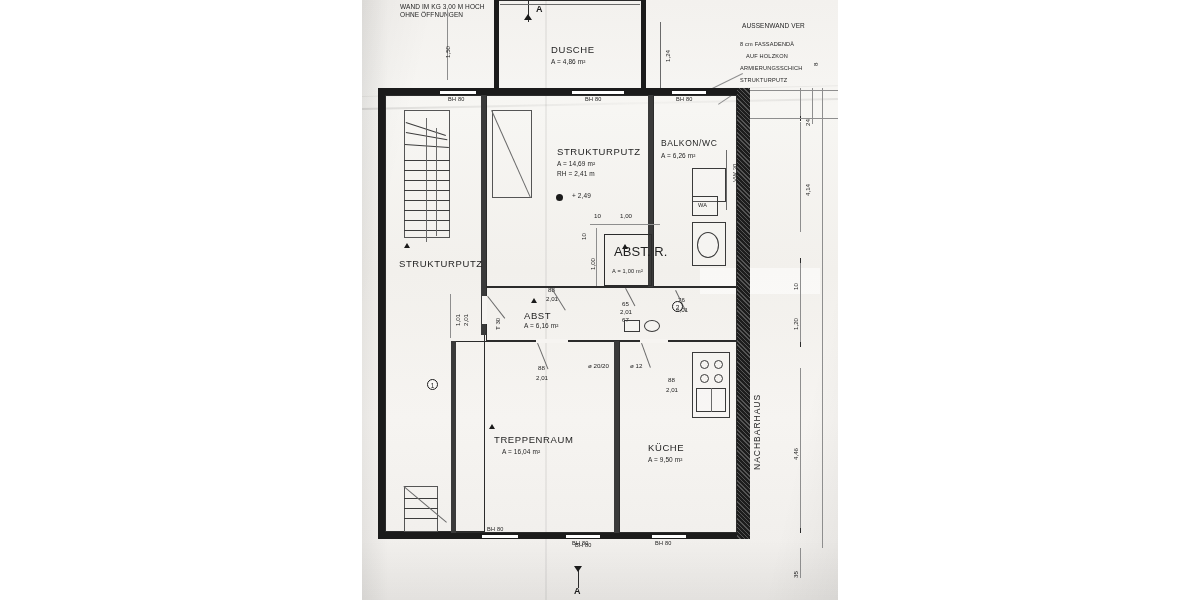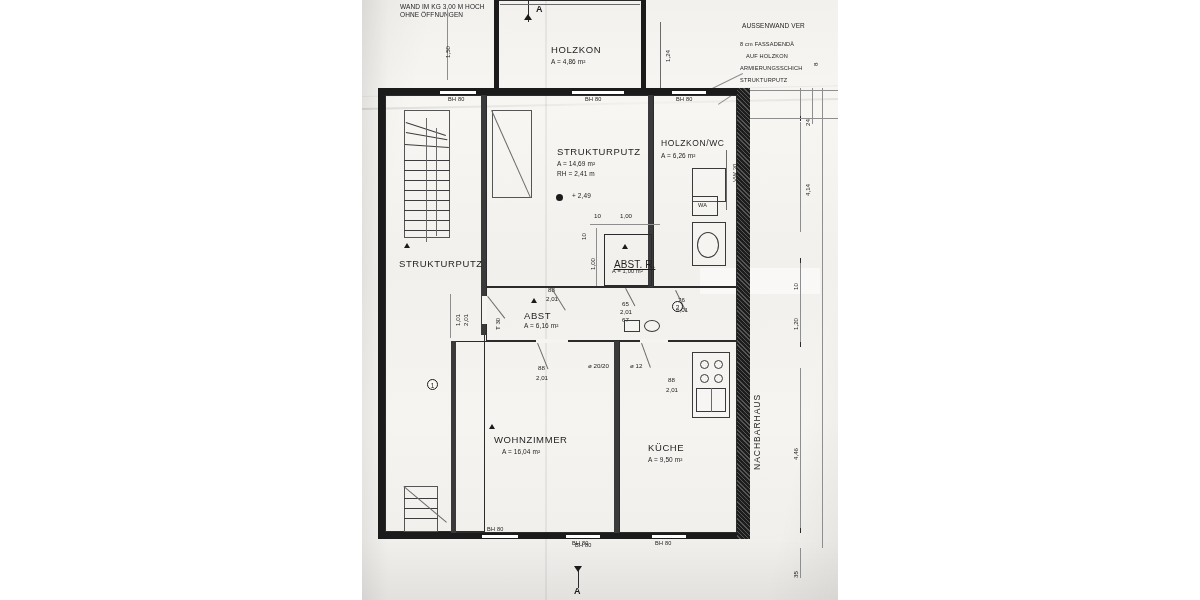--- a/index.html
+++ b/index.html
@@ -180,21 +180,21 @@
   <div class="sectmark" style="left:536px; top:4px;">A</div>
 
   <div class="ln" style="left:578px; top:566px; width:1px; height:22px;"></div>
   <div class="arrowtri" style="left:574px; top:566px; border-bottom:none; border-top:6px solid #1b1b1b;"></div>
   <div class="sectmark" style="left:574px; top:586px;">A</div>
 
   <div class="outline" style="left:494px; top:0px; width:152px; height:94px;"></div>
   <div class="wall" style="left:494px; top:0px; width:5px; height:94px;"></div>
   <div class="wall" style="left:641px; top:0px; width:5px; height:94px;"></div>
   <div class="ln light" style="left:500px; top:4px; width:140px; height:1px;"></div>
-  <div class="lbl room" style="left:551px; top:44px;">HOLZKON</div>
+  <div class="lbl room" style="left:551px; top:44px;">DUSCHE</div>
   <div class="lbl tiny" style="left:551px; top:58px;">A = 4,86 m²</div>
 
   <div class="ln light" style="left:660px; top:22px; width:1px; height:66px;"></div>
   <div class="dim rot" style="left:664px; top:62px;">1,24</div>
 
   <div class="wall" style="left:378px; top:88px; width:372px; height:7px;"></div>
 
   <div class="wall" style="left:378px; top:88px; width:7px; height:450px;"></div>
 
   <div class="wall" style="left:378px; top:532px; width:372px; height:7px;"></div>
@@ -245,36 +245,36 @@
 
   <div class="ln" style="left:572px; top:90px; width:52px; height:3px; background:#fff; border-top:1px solid #1b1b1b; border-bottom:1px solid #1b1b1b;"></div>
   <div class="lbl micro" style="left:585px; top:96px;">BH 80</div>
 
   <div class="outline thin" style="left:492px; top:110px; width:40px; height:88px;"></div>
   <div class="ln light" style="left:492px; top:110px; width:96px; height:1px; transform:rotate(66deg); transform-origin:0 0;"></div>
   <div class="dot" style="left:556px; top:194px; width:7px; height:7px;"></div>
   <div class="lbl tiny" style="left:572px; top:192px;">+ 2,49</div>
 
   <div class="outline" style="left:653px; top:95px; width:84px; height:192px;"></div>
-  <div class="lbl room" style="left:661px; top:138px; font-size:8.5px;">HOLZKON/WC</div>
+  <div class="lbl room" style="left:661px; top:138px; font-size:8.5px;">BALKON/WC</div>
   <div class="lbl tiny" style="left:661px; top:152px;">A = 6,26 m²</div>
 
   <div class="ln" style="left:672px; top:90px; width:34px; height:3px; background:#fff; border-top:1px solid #1b1b1b; border-bottom:1px solid #1b1b1b;"></div>
   <div class="lbl micro" style="left:676px; top:96px;">BH 80</div>
 
   <div class="fix" style="left:692px; top:168px; width:34px; height:34px;"></div>
   <div class="fix" style="left:692px; top:196px; width:26px; height:20px;"></div>
   <div class="lbl micro" style="left:698px; top:202px;">WA</div>
   <div class="fix" style="left:692px; top:222px; width:34px; height:44px;"></div>
   <div class="fix round" style="left:697px; top:232px; width:22px; height:26px;"></div>
   <div class="lbl tiny rot" style="left:732px; top:182px; font-size:6px;">VW 30</div>
   <div class="ln light" style="left:726px; top:150px; width:1px; height:60px;"></div>
 
   <div class="outline" style="left:604px; top:234px; width:48px; height:52px;"></div>
-  <div class="lbl tiny" style="left:614px; top:259px; font-size:10px;text-decoration:underline;">ABST. R.</div>
+  <div class="lbl tiny" style="left:614px; top:244px; font-size:13px;">ABST. R.</div>
   <div class="lbl micro" style="left:612px; top:268px;">A = 1,00 m²</div>
   <div class="arrowtri" style="left:622px; top:244px; border-left-width:3px; border-right-width:3px; border-bottom-width:5px;"></div>
 
   <div class="dim" style="left:594px; top:212px;">10</div>
   <div class="dim" style="left:620px; top:212px;">1,00</div>
   <div class="dim rot" style="left:589px; top:270px;">1,00</div>
   <div class="dim rot" style="left:580px; top:240px;">10</div>
   <div class="ln vlight" style="left:590px; top:224px; width:70px; height:1px;"></div>
   <div class="ln vlight" style="left:596px; top:228px; width:1px; height:58px;"></div>
 
@@ -304,21 +304,21 @@
 
   <div class="fix" style="left:624px; top:320px; width:16px; height:12px;"></div>
   <div class="fix round" style="left:644px; top:320px; width:16px; height:12px;"></div>
 
   <div class="circnum" style="left:427px; top:379px;">1</div>
   <div class="circnum" style="left:672px; top:301px;">2</div>
 
   <div class="outline" style="left:451px; top:341px; width:167px; height:192px;"></div>
   <div class="wall grey" style="left:451px; top:341px; width:5px; height:192px;"></div>
   <div class="wall grey" style="left:614px; top:341px; width:5px; height:192px;"></div>
-  <div class="lbl room" style="left:494px; top:434px;">WOHNZIMMER</div>
+  <div class="lbl room" style="left:494px; top:434px;">TREPPENRAUM</div>
   <div class="lbl tiny" style="left:502px; top:448px;">A = 16,04 m²</div>
   <div class="arrowtri" style="left:489px; top:424px; border-left-width:3px; border-right-width:3px; border-bottom-width:5px;"></div>
 
   <div class="ln" style="left:536px; top:339px; width:32px; height:4px; background:#f6f4f1;"></div>
   <div class="ln light" style="left:538px; top:343px; width:28px; height:1px; transform:rotate(68deg); transform-origin:0 0;"></div>
   <div class="dim" style="left:538px; top:364px;">88</div>
   <div class="dim" style="left:536px; top:374px;">2,01</div>
 
   <div class="ln" style="left:566px; top:534px; width:34px; height:3px; background:#fff; border-top:1px solid #1b1b1b; border-bottom:1px solid #1b1b1b;"></div>
   <div class="lbl micro" style="left:572px; top:540px;">BH 80</div>

